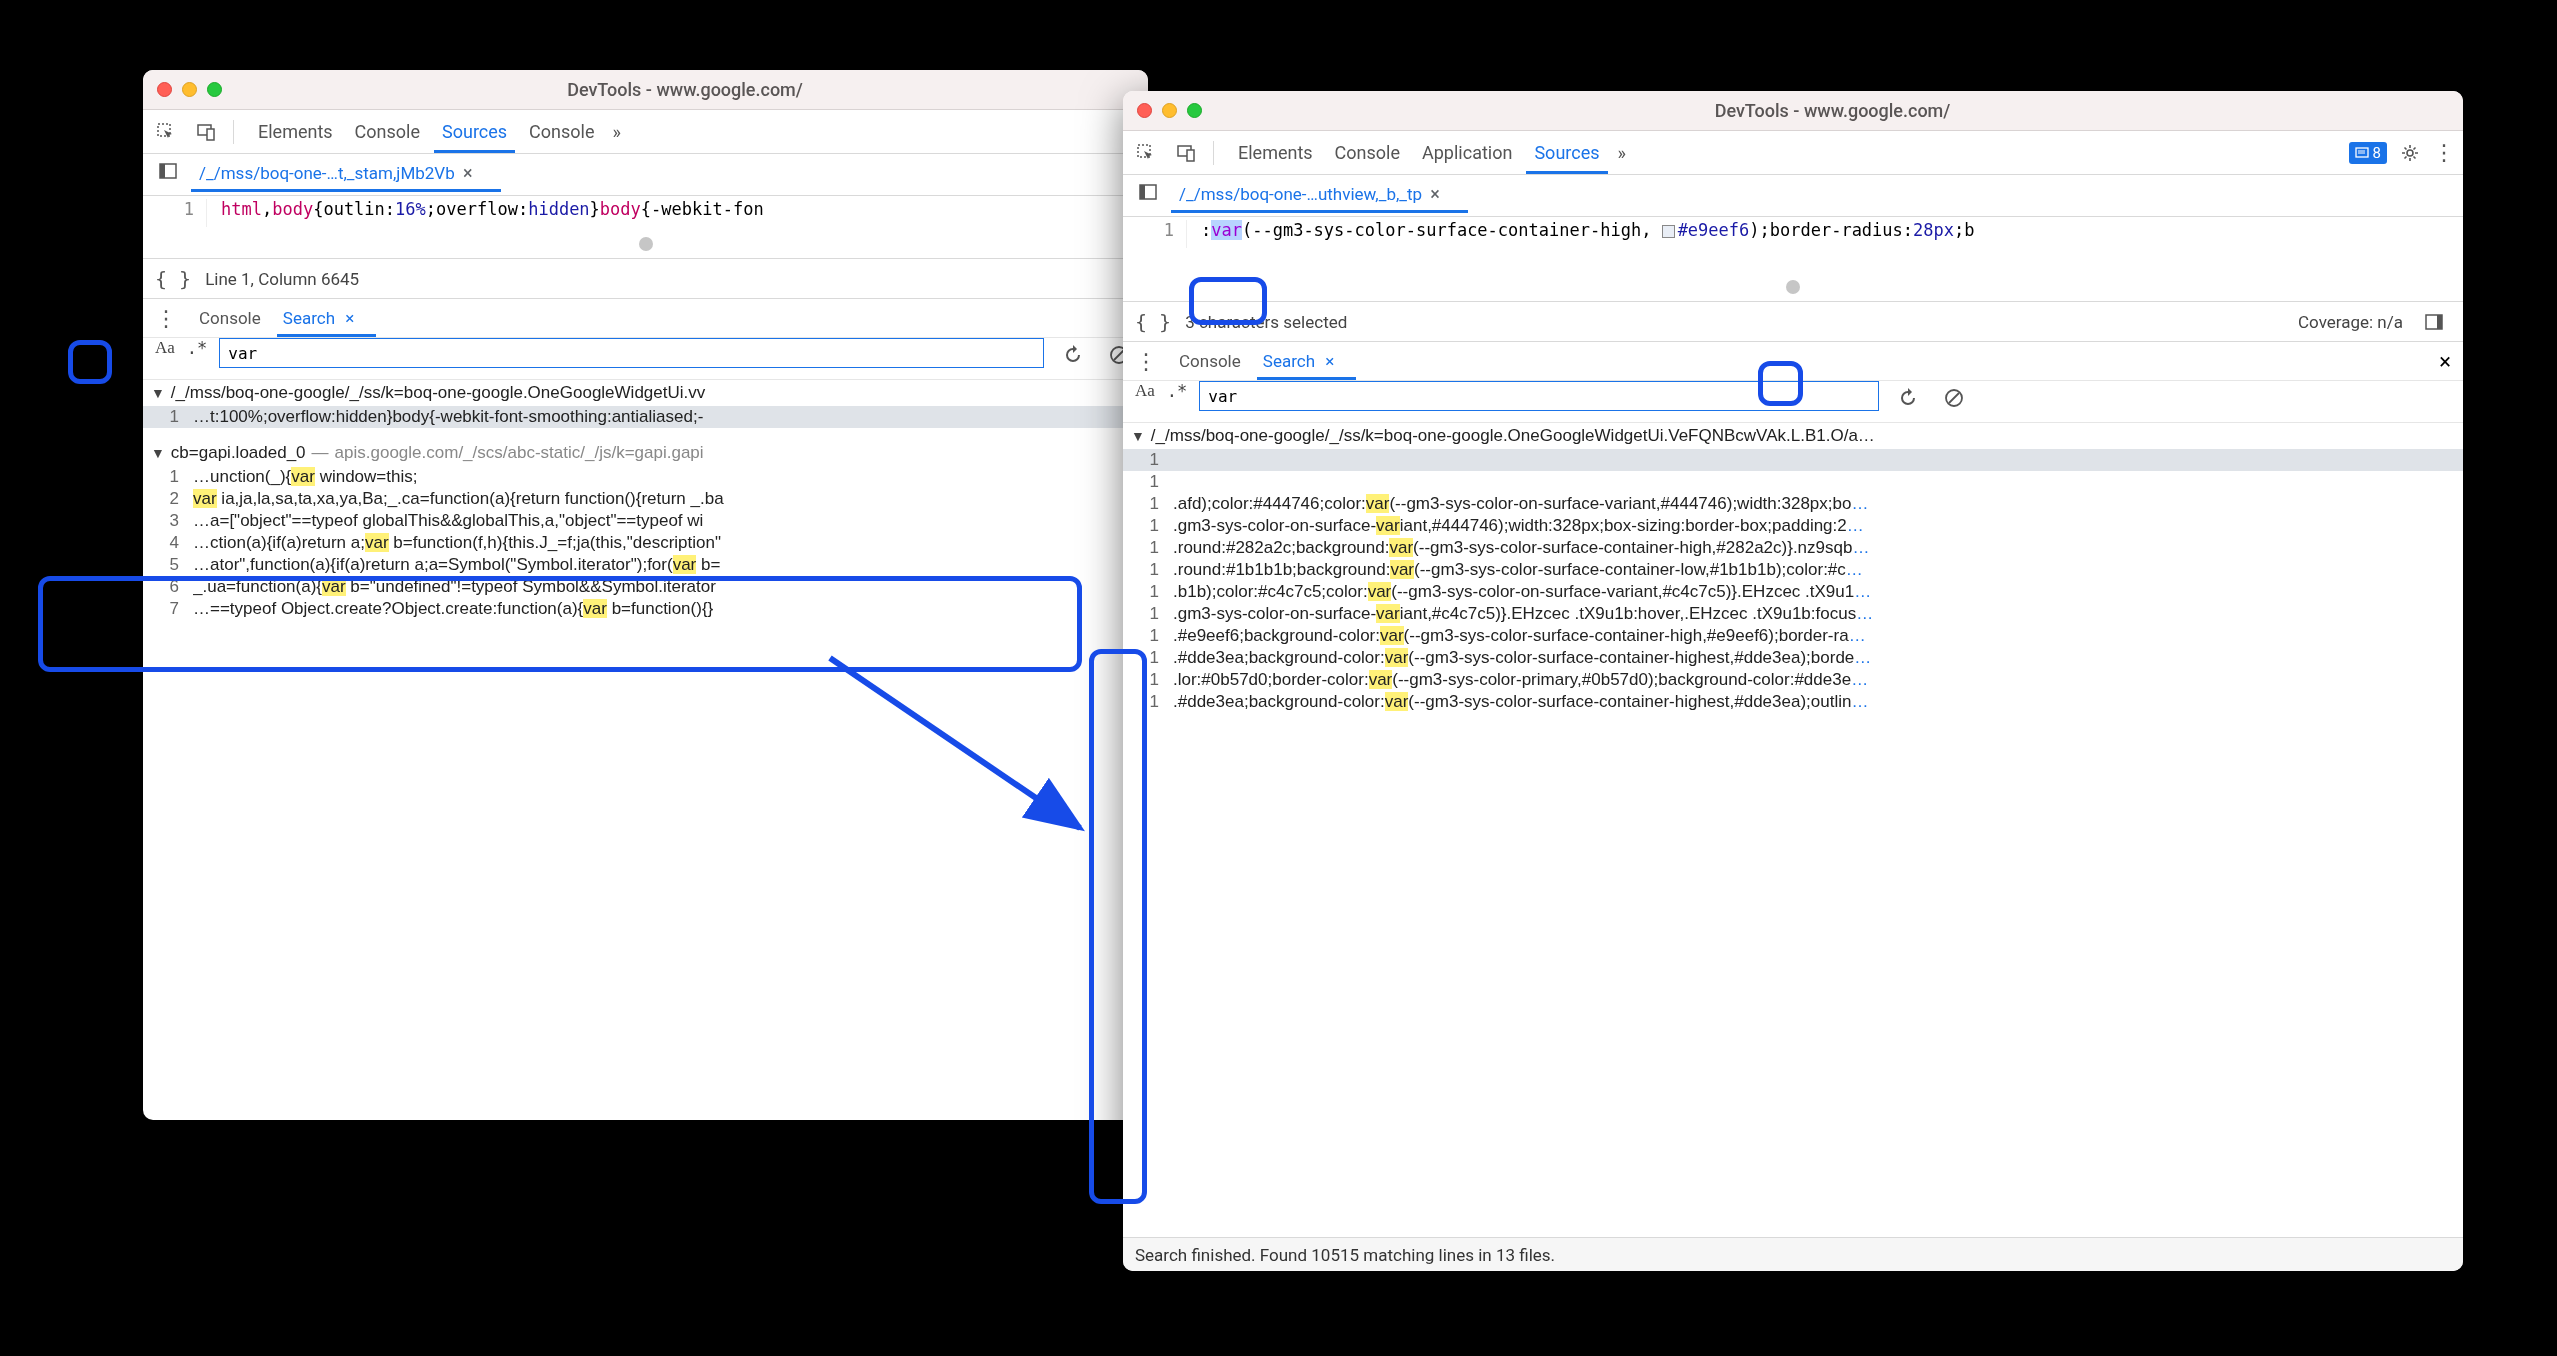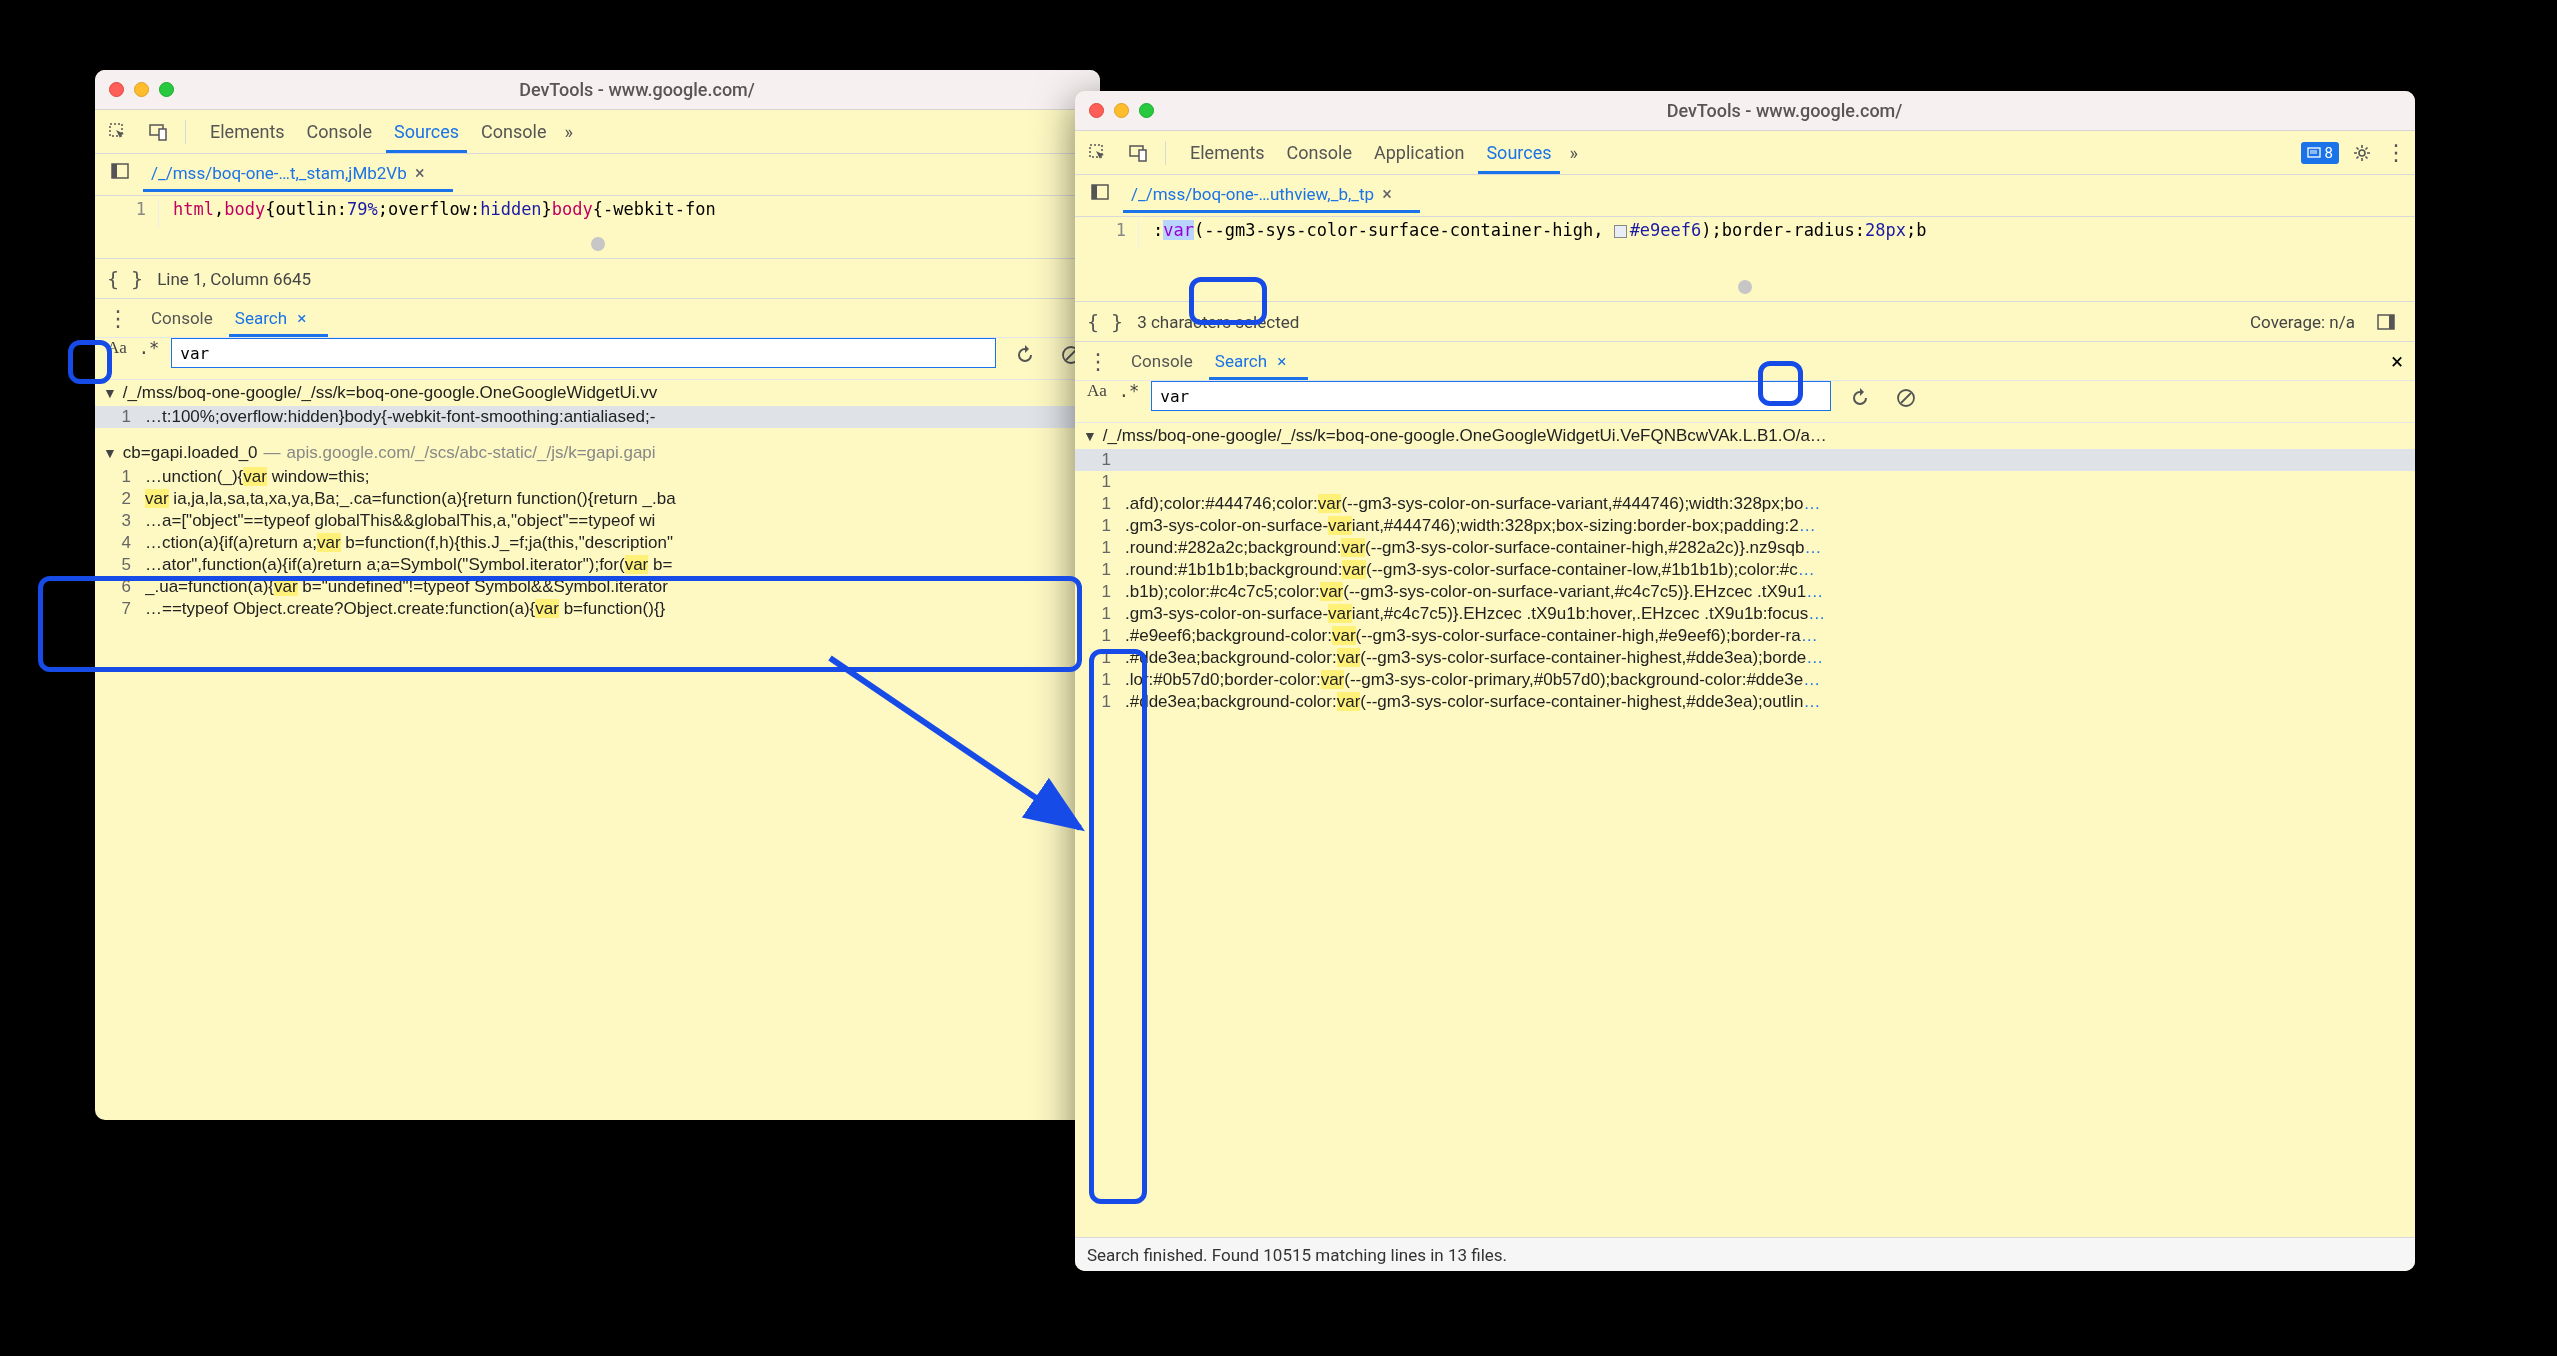--- a/index.html
+++ b/index.html
@@ -7,26 +7,27 @@
     background: #000;
     font-family: -apple-system, BlinkMacSystemFont, "Segoe UI", Roboto, sans-serif;
     font-size: 13px;
     width: 2557px;
     height: 1356px;
     position: relative;
     overflow: hidden;
   }
   .window {
     position: absolute;
-    background: #fef9c3;
+    background: #ffffff;
     border-radius: 10px;
     box-shadow: 0 10px 40px rgba(0,0,0,0.5);
     overflow: hidden;
     display: flex;
     flex-direction: column;
+    margin-left: 48px;
   }
   .titlebar {
     height: 40px;
     background: #f6f0f0;
     display: flex;
     align-items: center;
     padding: 0 14px;
     border-bottom: 1px solid #d9d3d3;
   }
   .traffic { display: flex; gap: 10px; margin-right: 14px; }
@@ -181,21 +182,21 @@
         </svg>
     </div>
     <div class="fname">
       <span>/_/mss/boq-one-…t,_stam,jMb2Vb</span>
       <span class="close-x">×</span>
     </div>
   </div>
   <div class="code-area">
     <div class="gutter">1</div>
     <div class="codeln">
-      <span class="ck-selector">html</span>,<span class="ck-selector">body</span>{<span>outlin</span>:<span class="ck-num">79%</span>;<span>overflow</span>:<span class="ck-num">hidden</span>}<span class="ck-selector">body</span><span>{-webkit-fon</span>
+      <span class="ck-selector">html</span>,<span class="ck-selector">body</span>{<span>outlin</span>:<span class="ck-num">16%</span>;<span>overflow</span>:<span class="ck-num">hidden</span>}<span class="ck-selector">body</span><span>{-webkit-fon</span>
     </div>
   </div>
   <div class="dotrow">
       <div class="grey-dot"></div>
     </div>
   <div class="statusbar">
     <span class="brackets-icon">{ }</span>
     <span>Line 1, Column 6645</span>
   </div>
   <div class="drawer-tabs">

